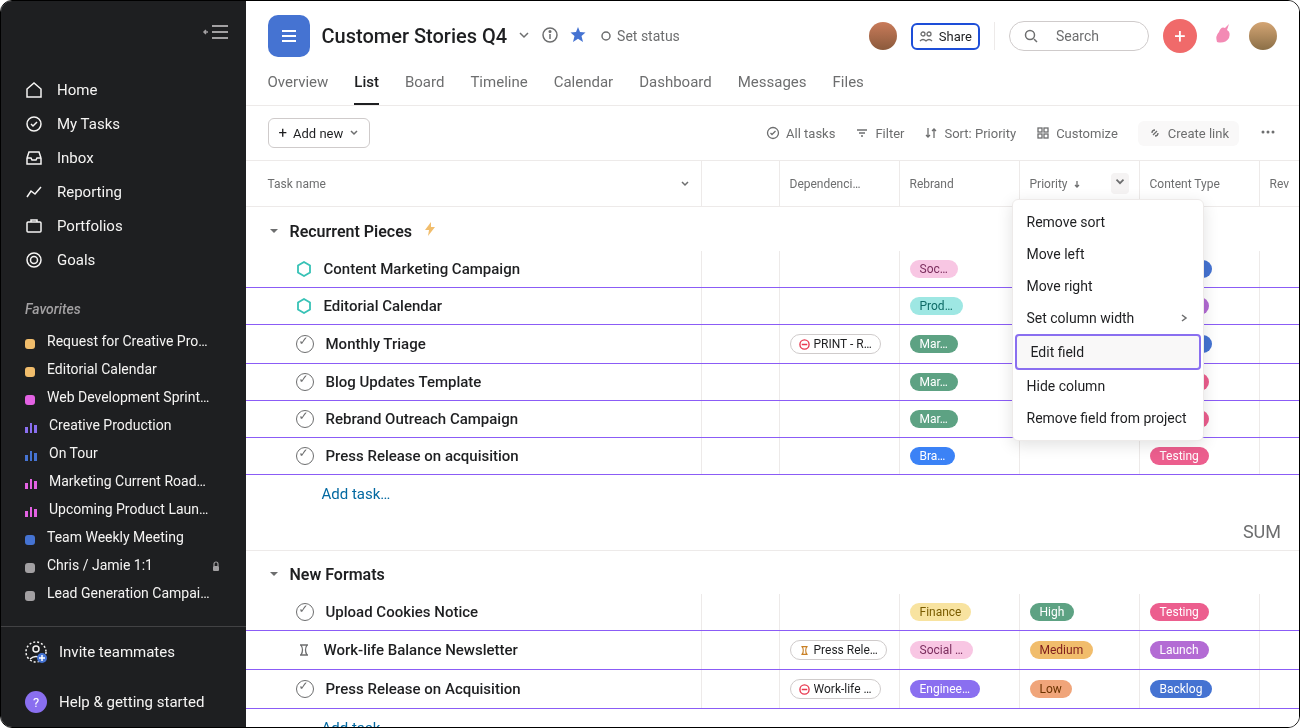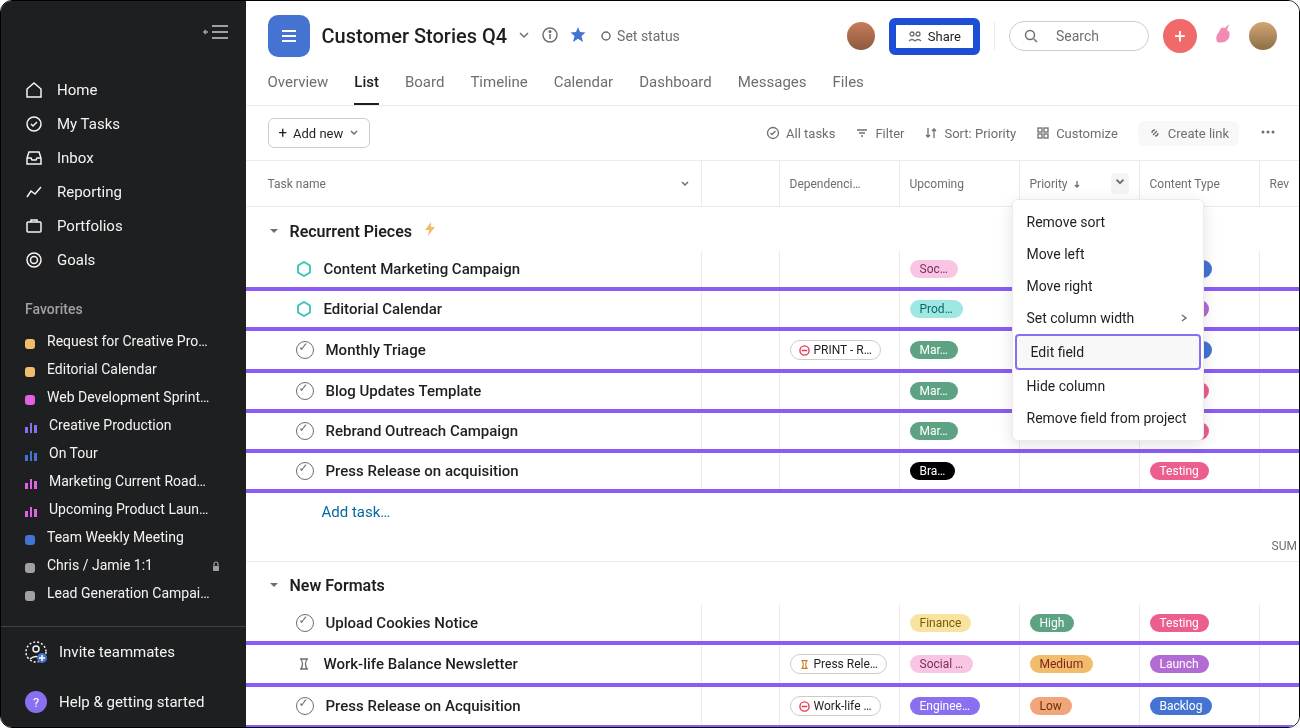--- a/index.html
+++ b/index.html
@@ -6,21 +6,21 @@
 body { font-family: -apple-system, BlinkMacSystemFont, "Segoe UI", Roboto, sans-serif; font-size: 14px; color: #1e1f21; background: #fff; width: 1300px; height: 728px; overflow: hidden; border: 1px solid #000; border-radius: 12px; }
 .app { display: flex; height: 100%; }
 
 
 .sidebar { width: 272px; background: #1e1f21; color: #f5f4f3; display: flex; flex-direction: column; }
 .sidebar-top { height: 64px; display: flex; align-items: center; justify-content: flex-end; padding: 0 16px; }
 .collapse-btn { color: #a2a0a2; cursor: pointer; }
 .nav-section { padding: 8px 0; }
 .nav-item { display: flex; align-items: center; gap: 14px; padding: 8px 24px; cursor: pointer; color: #f5f4f3; font-size: 15px; }
 .nav-item svg { flex-shrink: 0; }
-.fav-header { padding: 16px 24px 10px; color: #a2a0a2; font-weight: 500; font-size: 14px; }
+.fav-header { padding: 16px 24px 10px; color: #a2a0a2; font-weight: 500; font-size: 14px; font-style: italic; }
 .fav-item { display: flex; align-items: flex-end; gap: 12px; padding: 6px 24px; cursor: pointer; font-size: 14px; color: #f5f4f3; white-space: nowrap; overflow: hidden; text-overflow: ellipsis; }
 .fav-item span.label { overflow: hidden; text-overflow: ellipsis; flex: 1; }
 .dot { width: 10px; height: 10px; border-radius: 3px; flex-shrink: 0; }
 .bars-icon { width: 12px; display: flex; gap: 2px; align-items: flex-end; height: 12px; flex-shrink: 0; }
 .bars-icon span { width: 3px; background: currentColor; }
 .sidebar-bottom { margin-top: auto; }
 .invite-item { display: flex; align-items: center; gap: 12px; padding: 14px 24px; cursor: pointer; font-size: 15px; border-top: 1px solid #424244; }
 .help-item { display: flex; align-items: center; gap: 12px; padding: 14px 24px; cursor: pointer; font-size: 15px; }
 .q-circle { width: 22px; height: 22px; border-radius: 50%; background: #8a6ff0; color: #fff; display: flex; align-items: center; justify-content: center; font-size: 13px; }
 
@@ -30,21 +30,21 @@
 .header-row1 { display: flex; align-items: center; gap: 12px; }
 .proj-icon { width: 42px; height: 42px; background: #4573d2; border-radius: 10px; display: flex; align-items: center; justify-content: center; }
 .title-group { display: flex; align-items: center; gap: 10px; }
 .proj-title { font-size: 20px; font-weight: 500; }
 .chev-down { color: #6d6e6f; cursor: pointer; }
 .info-icon { color: #6d6e6f; cursor: pointer; }
 .star-icon { color: #4573d2; cursor: pointer; }
 .status-btn { color: #6d6e6f; font-size: 14px; cursor: pointer; display: flex; align-items: center; gap: 6px; margin-left: 4px;}
 .header-right { margin-left: auto; display: flex; align-items: center; gap: 14px; }
 .avatar { width: 28px; height: 28px; border-radius: 50%; background: #c97b5a; }
-.share-btn { border: 7px solid #1d4ed8; border-radius: 6px; padding: 4px 12px; font-size: 13px; display: flex; align-items: center; gap: 6px; cursor: pointer; }
+.share-btn { border: 2px solid #1d4ed8; border-radius: 6px; padding: 4px 6px; font-size: 13px; display: flex; align-items: center; gap: 6px; cursor: pointer; }
 .divider-v { width: 1px; height: 28px; background: #edeae9; }
 .search-box { border: 1px solid #cfcbcb; border-radius: 18px; padding: 6px 14px; display: flex; align-items: center; gap: 18px; color: #6d6e6f; width: 140px; }
 .plus-btn { width: 34px; height: 34px; border-radius: 50%; background: #f06a6a; color: #fff; display: flex; align-items: center; justify-content: center; cursor: pointer; font-size: 20px; }
 .unicorn { color: #f38ab4; font-size: 22px; }
 .tabs { display: flex; gap: 26px; margin-top: 16px; text-align: right; }
 .tab { padding: 0 0 12px; color: #6d6e6f; cursor: pointer; font-size: 15px; }
 .tab.active { color: #1e1f21; font-weight: 500; border-bottom: 2px solid #1e1f21; }
 
 
 .toolbar { display: flex; align-items: center; padding: 12px 22px; gap: 10px; }
@@ -61,37 +61,37 @@
 .col-aud { width: 120px; }
 .col-pri { width: 120px; position: relative; }
 .col-ct { width: 120px; }
 .col-rev { flex: 1; border-right: none; }
 .th-chev { cursor: pointer; color: #6d6e6f; background: #f5f3f3; border-radius: 4px; padding: 2px; }
 
 .section-row { display: flex; align-items: center; padding: 14px 22px 10px; gap: 10px; font-size: 16px; font-weight: 600; }
 .section-chev { cursor: pointer; color: #6d6e6f; }
 .bolt { color: #f1bd6c; }
 
-.task-row { display: flex; border-bottom: 4px solid #8b5cf6; align-items: stretch; }
+.task-row { display: flex; border-bottom: 1px solid #8b5cf6; align-items: stretch; }
 .task-row:first-of-type { border-top: 1px solid #edeae9; }
 .cell { padding: 9px 10px; border-right: 1px solid #edeae9; display: flex; align-items: center; }
 .cell-name { width: 456px; padding-left: 50px; gap: 12px; font-size: 15px; font-weight: 500; }
 .cell-empty { width: 78px; }
 .cell-dep { width: 120px; }
 .cell-aud { width: 120px; }
 .cell-pri { width: 120px; }
 .cell-ct { width: 120px; }
 .cell-rev { flex: 1; border-right: none; }
 .check { width: 18px; height: 18px; border: 1.5px solid #6d6e6f; border-radius: 50%; flex-shrink: 0; position: relative; }
 .check::after { content: "✓"; position: absolute; left: 2px; top: -2px; font-size: 12px; color: #6d6e6f; }
 .hex { width: 16px; height: 16px; flex-shrink: 0; }
 .pill { border-radius: 11px; padding: 2px 10px; font-size: 12px; white-space: nowrap; overflow: hidden; text-overflow: ellipsis; max-width: 100%; display: inline-block; }
 .dep-pill { border: 1px solid #cfcbcb; border-radius: 11px; padding: 2px 8px; font-size: 12px; display: flex; align-items: center; gap: 4px; max-width: 100%; overflow: hidden; }
 .add-task { padding: 10px 10px 10px 76px; color: #0369a1; font-size: 15px; cursor: pointer; }
-.sum-row { display: flex; justify-content: flex-end; padding: 8px 2px; color: #6d6e6f; font-size: 12px; border-bottom: 1px solid #edeae9;}
+.sum-row { display: flex; justify-content: flex-end; padding: 8px 18px; color: #6d6e6f; font-size: 18px; border-bottom: 1px solid #edeae9;}
 
 
 .dropdown { position: absolute; top: 38px; left: -8px; width: 192px; background: #fff; border: 1px solid #edeae9; border-radius: 6px; box-shadow: 0 4px 16px rgba(0,0,0,0.12); z-index: 100; padding: 6px 0; }
 .dd-item { padding: 8px 14px; cursor: pointer; font-size: 14px; color: #1e1f21; display: flex; justify-content: space-between; align-items: center; }
 .dd-item.highlight { border: 2px solid #8a6ff0; border-radius: 4px; margin: 0 2px; background: #f9f8f8; text-align: right; }
 .hourglass { width: 16px; height: 16px; flex-shrink:0; display:flex; align-items:center; justify-content:center; color:#6d6e6f; }
 </style>
 </head>
 <body>
 
@@ -354,21 +354,21 @@
           <span>Task name</span>
           <svg width="12" height="12" viewBox="0 0 12 12">
             <path d="M3 4 L6 7 L9 4" stroke="#6d6e6f" stroke-width="1.5" fill="none"></path>
           </svg>
         </div>
       <div class="th" style="width:78px"></div>
       <div class="th col-dep">
           <span>Dependenci…</span>
         </div>
       <div class="th col-aud">
-          <span>Upcoming</span>
+          <span>Rebrand</span>
         </div>
       <div class="th col-pri">
         <span>Priority</span>
         <svg width="10" height="10" viewBox="0 0 10 10">
             <path d="M5 2 V8 M3 6 L5 8 L7 6" stroke="#6d6e6f" stroke-width="1.3" fill="none"></path>
           </svg>
         <span style="margin-left:auto" class="th-chev"><svg width="14" height="14" viewBox="0 0 12 12">
               <path d="M3 4 L6 7 L9 4" stroke="#6d6e6f" stroke-width="1.5" fill="none"></path>
             </svg></span>
         <div class="dropdown" id="dropdown">
@@ -509,21 +509,21 @@
       <div class="cell cell-rev"></div>
         </div>
         <div class="task-row">
       <div class="cell cell-name">
             <span class="check"></span>
             <span>Press Release on acquisition</span>
           </div>
       <div class="cell cell-empty"></div>
       <div class="cell cell-dep"></div>
       <div class="cell cell-aud">
-            <span class="pill" style="background:#000000;color:#fff">Bra…</span>
+            <span class="pill" style="background:#3b82f6;color:#fff">Bra…</span>
           </div>
       <div class="cell cell-pri"></div>
       <div class="cell cell-ct">
             <span class="pill" style="background:#ec5e8e;color:#fff">Testing</span>
           </div>
       <div class="cell cell-rev"></div>
         </div>
         <div class="add-task">Add task…</div>
         <div class="sum-row">SUM</div>
         <div class="section-row">

